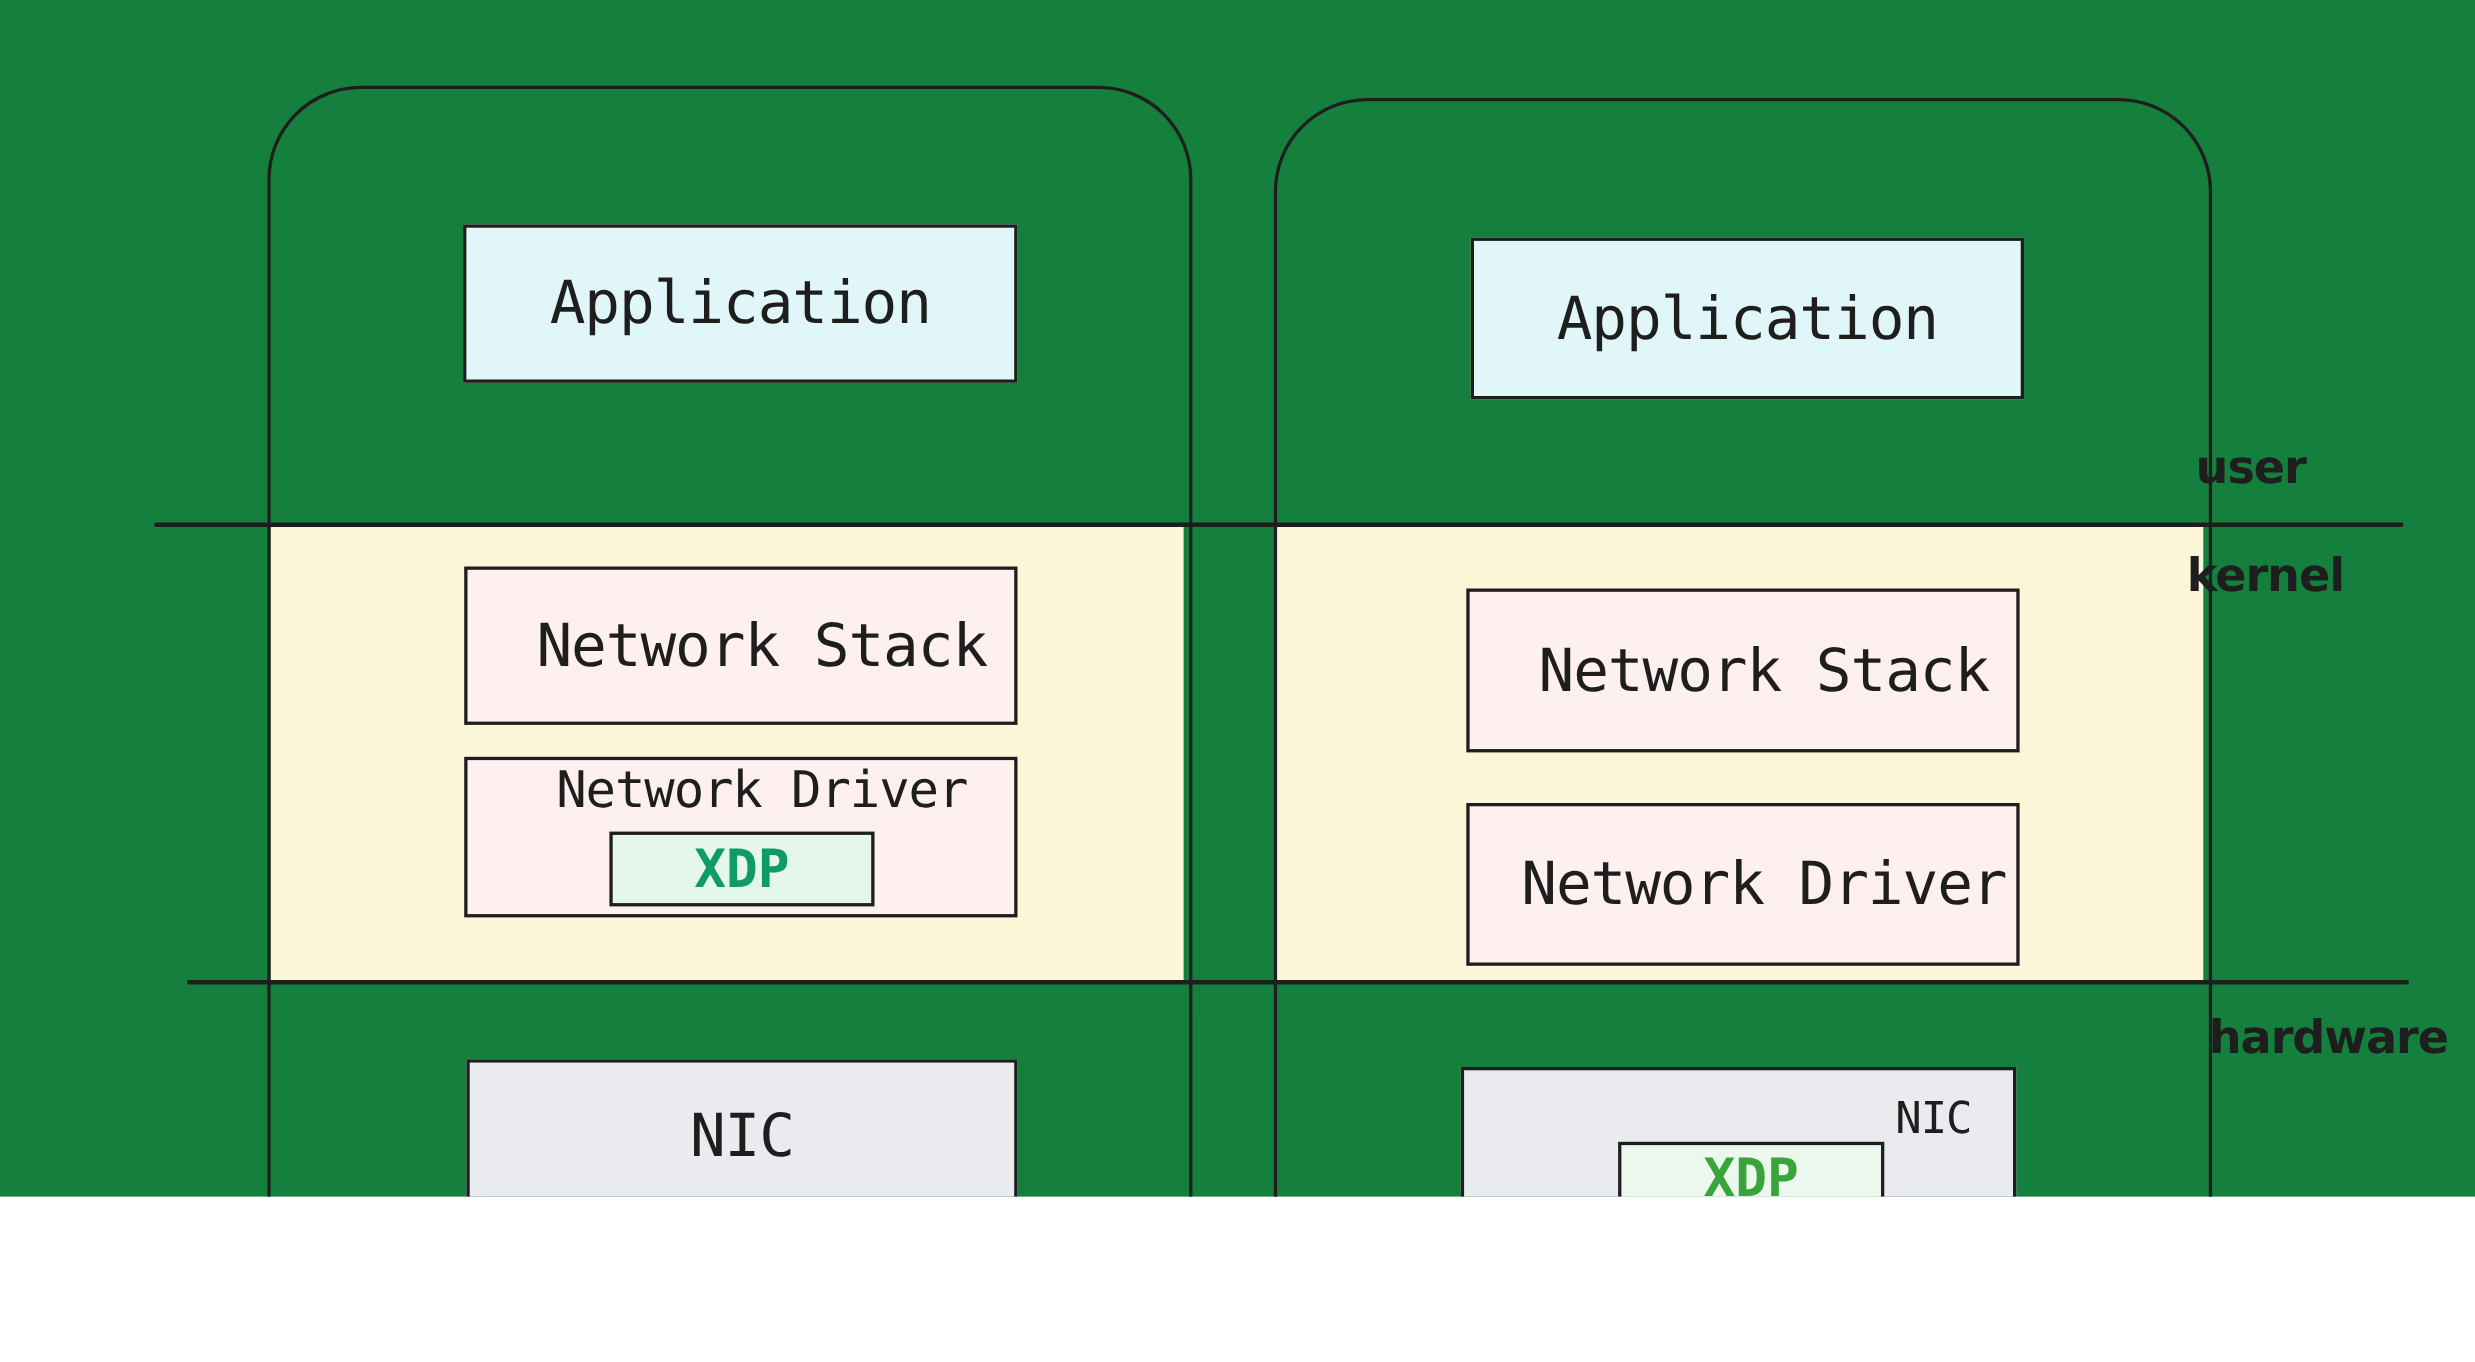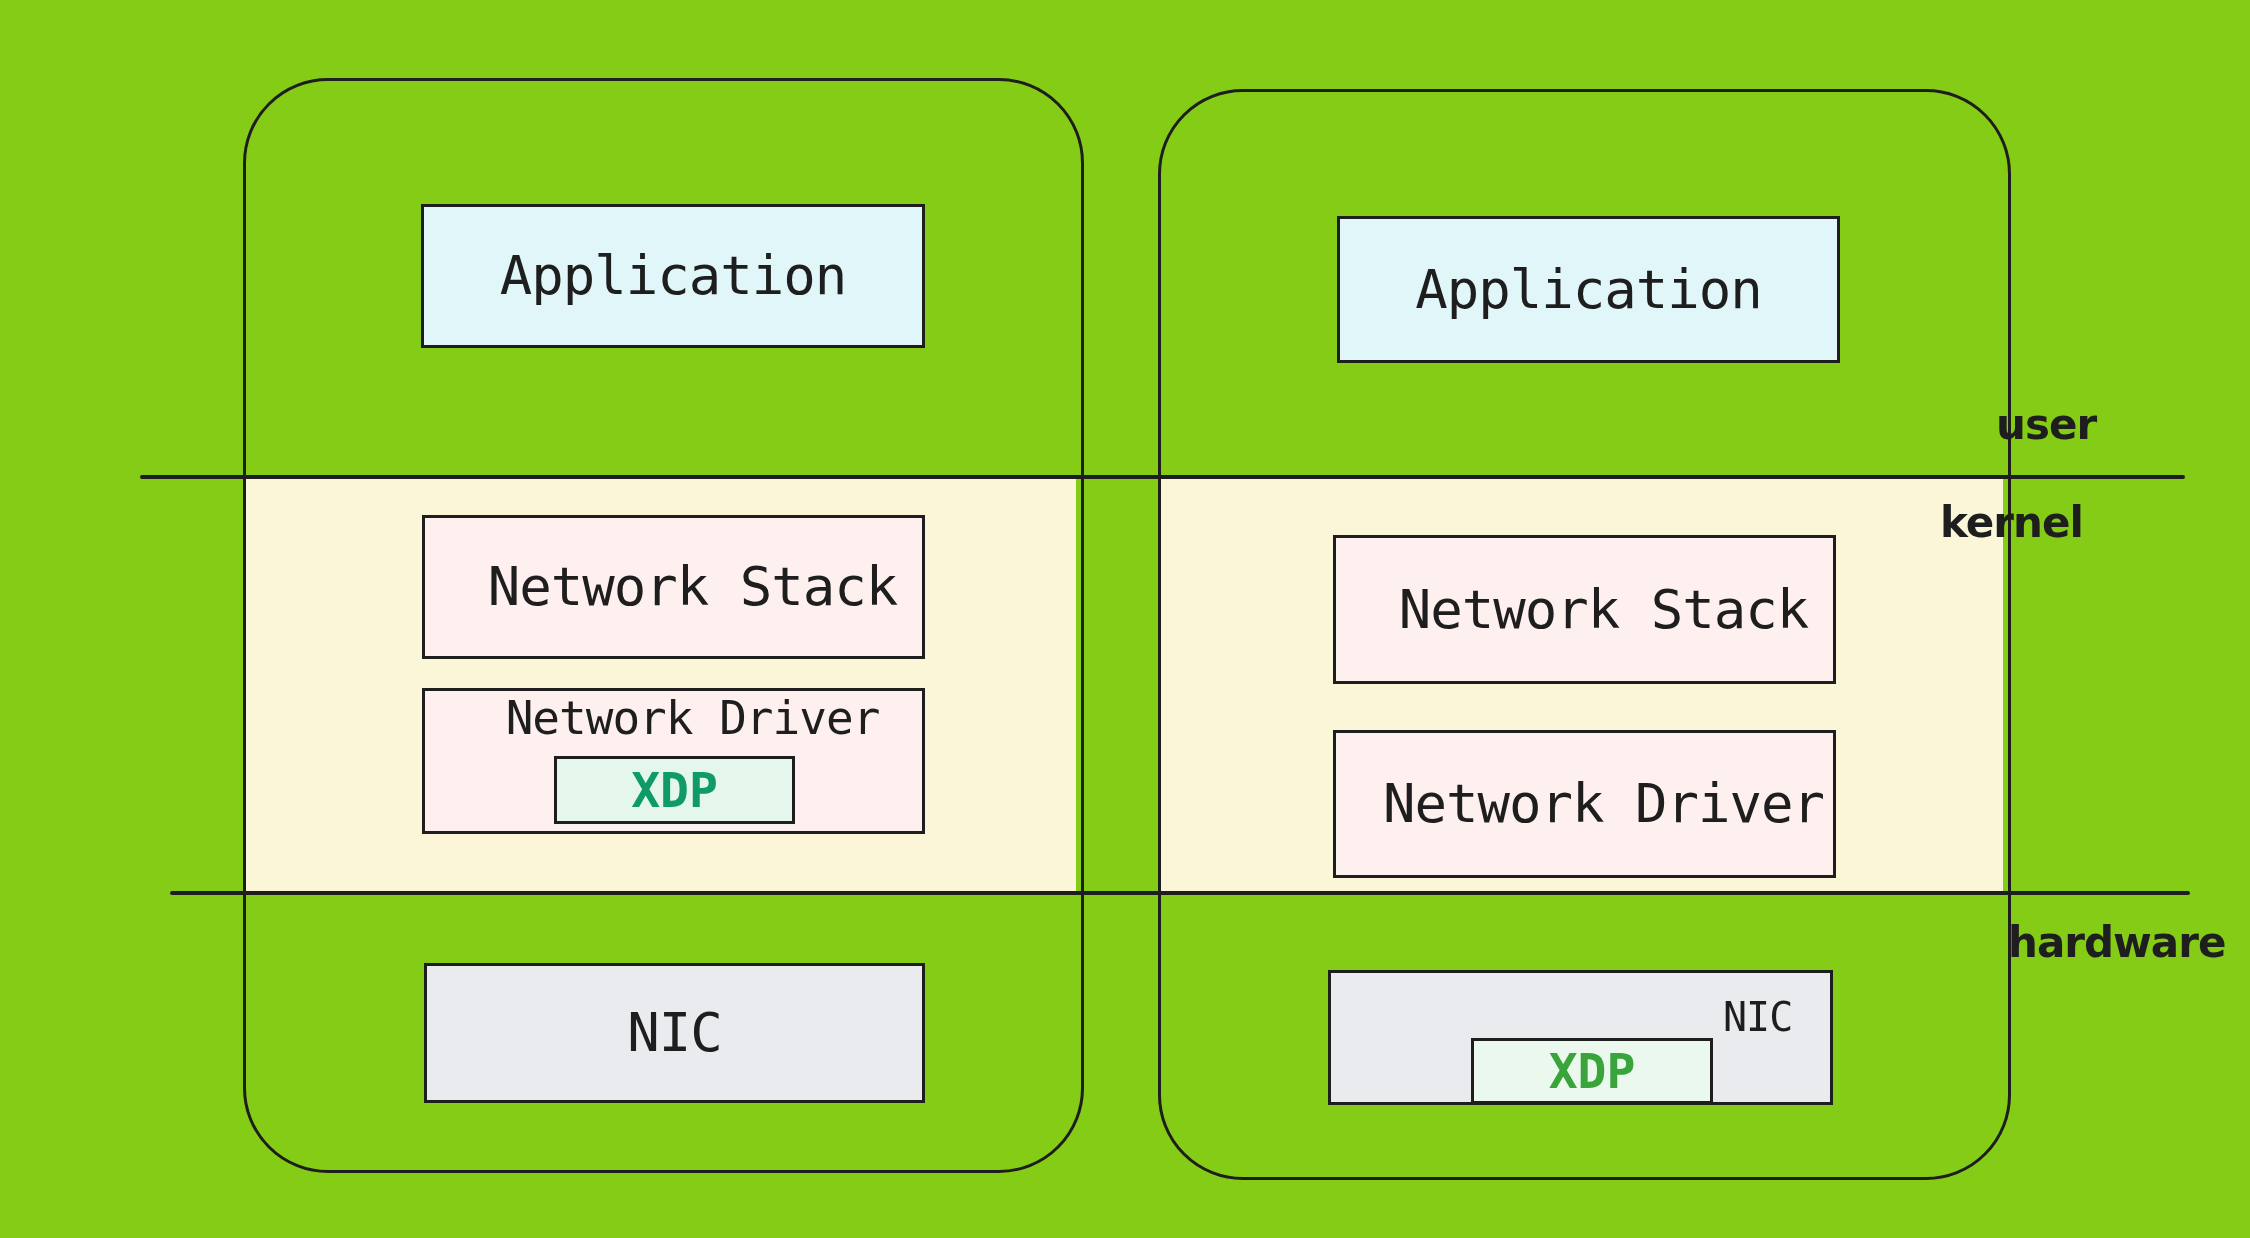--- a/index.html
+++ b/index.html
@@ -1,19 +1,19 @@
 <!DOCTYPE html>
 <html><head>
 <meta charset="utf-8">
 <style>
   html,body{margin:0;padding:0;background:#ffffff;}
   .canvas{
     position:relative;
-    width:2250px;height:1238px;
-    background:#84cc16;
+    width:2250px;height:1088px;
+    background:#15803d;
     overflow:hidden;
     font-family:"DejaVu Sans Mono", monospace;
     color:#1e1e1e;
   }
   
   .band{position:absolute;background:#fcf6d9;}
   #band-left{left:246px;top:479px;width:830px;height:412px;}
   #band-right{left:1160px;top:479px;width:843px;height:412px;}
 
   
@@ -80,21 +80,21 @@
   .zone-label{
     position:absolute;
     font-family:"DejaVu Sans","Liberation Sans",sans-serif;
     font-weight:900;
     font-size:42px;
     letter-spacing:-1px;
     color:#1e1e1e;
     white-space:nowrap;
   }
   #zone-user{left:1996px;top:400px;}
-  #zone-kernel{left:1940px;top:498px;text-align:right;}
+  #zone-kernel{left:1988px;top:498px;text-align:right;}
   #zone-hardware{left:2008px;top:918px;}
 </style>
 </head>
 <body>
 
 <div class="canvas">
 
   <div class="band" id="band-left"></div>
   <div class="band" id="band-right"></div>
 

